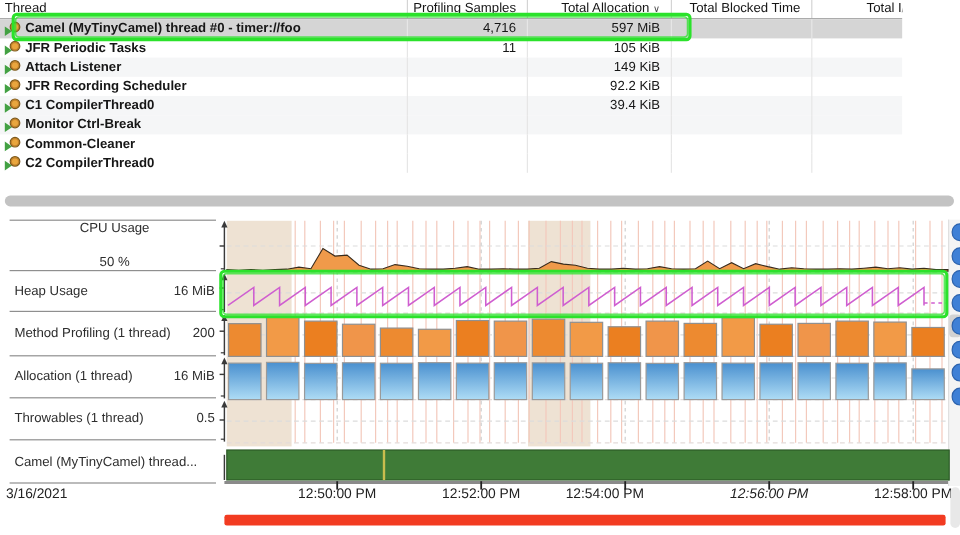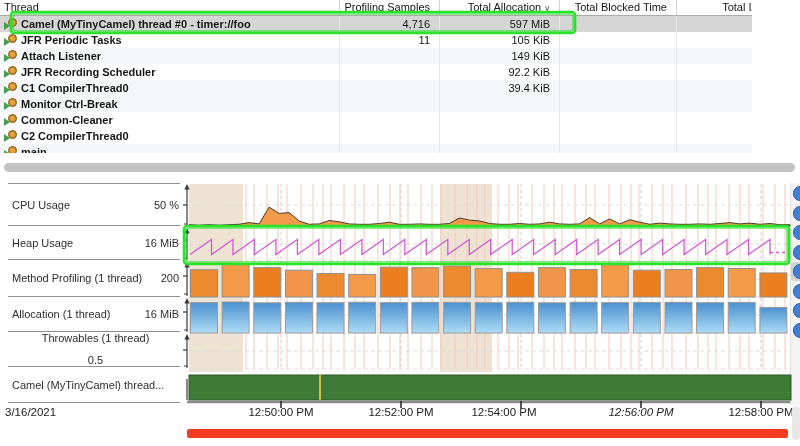--- a/index.html
+++ b/index.html
@@ -156,57 +156,44 @@
               <span class="tri"></span>
               <span class="ball"></span>
             </span>
             <span>C2 CompilerThread0</span>
           </div>
           <div class="cell c-num"></div>
           <div class="cell c-num"></div>
           <div class="cell c-num"></div>
           <div class="cell c-num"></div>
         </div>
-        <div class="trow r-alt">
-          <div class="cell c-name">
-            <span class="ticon">
-              <span class="tri"></span>
-              <span class="ball"></span>
-            </span>
-            <span>main</span>
-          </div>
-          <div class="cell c-num"></div>
-          <div class="cell c-num"></div>
-          <div class="cell c-num"></div>
-          <div class="cell c-num"></div>
-        </div>
       </div>
   </div>
   <div class="hscroll"></div>
 
   <div class="lanes">
     <div class="topline"></div>
     <div id="lanelist">
-        <div class="lane-row" style="height: 42px;">
+        <div class="lane-row" style="height: 42px; flex-direction: column;">
           <span>CPU Usage</span>
           <span class="lval">50 %</span>
         </div>
         <div class="lane-row" style="height: 34px;">
           <span>Heap Usage</span>
           <span class="lval">16 MiB</span>
         </div>
         <div class="lane-row" style="height: 37px;">
           <span>Method Profiling (1 thread)</span>
           <span class="lval">200</span>
         </div>
         <div class="lane-row" style="height: 35px;">
           <span>Allocation (1 thread)</span>
           <span class="lval">16 MiB</span>
         </div>
-        <div class="lane-row" style="height: 35px; flex-direction: column;">
+        <div class="lane-row" style="height: 35px;">
           <span>Throwables (1 thread)</span>
           <span class="lval">0.5</span>
         </div>
         <div class="lane-row" style="height: 36px;">
           <span>Camel (MyTinyCamel) thread...</span>
           <span class="lval"></span>
         </div>
       </div>
   </div>
   <div class="datelabel">3/16/2021</div>

